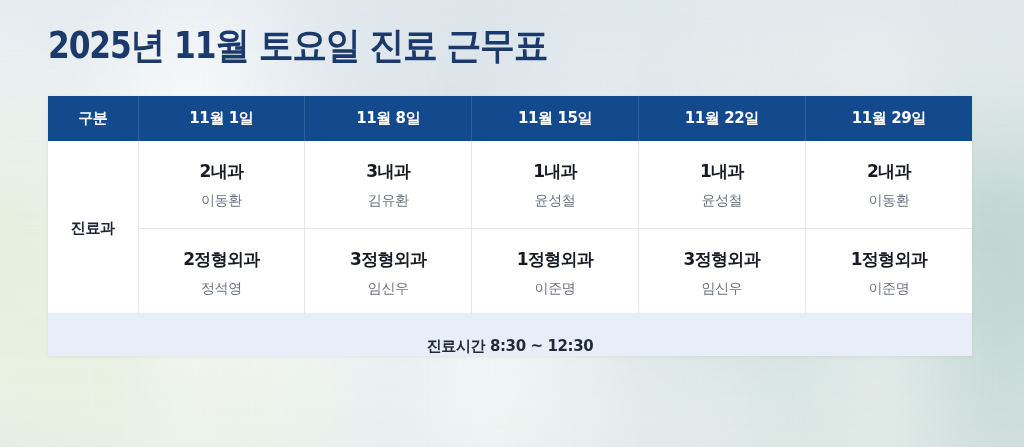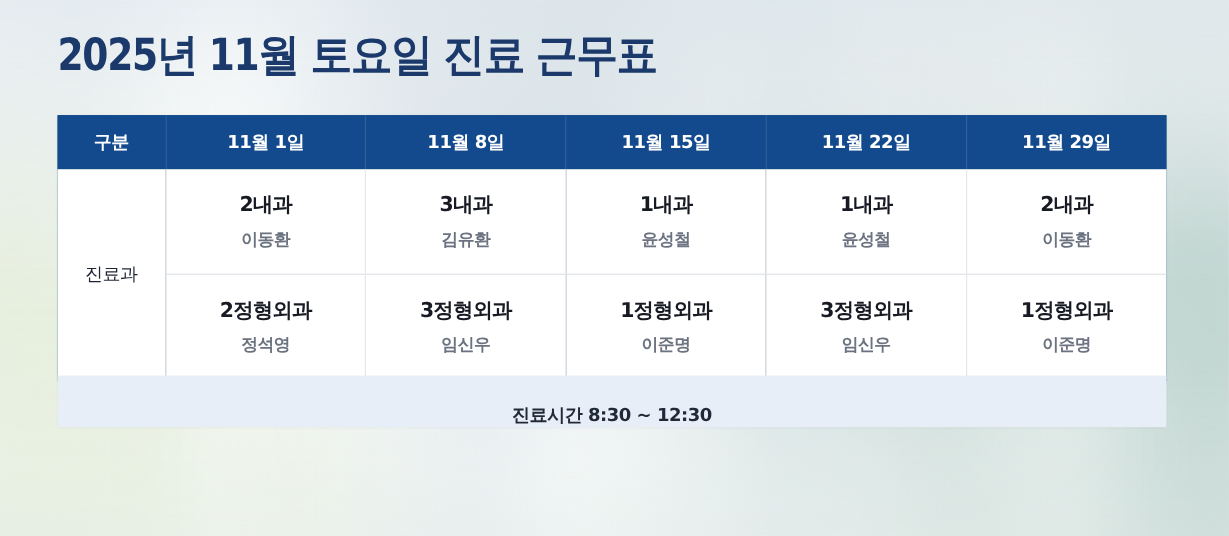--- a/index.html
+++ b/index.html
@@ -143,38 +143,38 @@
     height: 87px;
     background: #ffffff;
   }
   #schedule-table td:last-child { border-right: none; }
   #schedule-table tbody tr:last-child td { border-bottom: none; }
 
   td.row-label {
     background: #f1f3f7;
     color: #1c2333;
     font-size: 15px;
-    font-weight: 400;
+    font-weight: 700;
     letter-spacing: -0.4px;
     border-right: 1px solid #e2e5ea;
     border-bottom: none;
   }
 
   .dept {
     font-size: 17px;
     font-weight: 700;
     color: #171a23;
     letter-spacing: -0.7px;
     line-height: 22px;
     white-space: nowrap;
   }
   .doctor {
     margin-top: 9px;
     font-size: 14px;
-    font-weight: 700;
+    font-weight: 400;
     color: #6b7280;
     letter-spacing: -0.4px;
     line-height: 18px;
     white-space: nowrap;
   }
 
   #hours-bar {
     position: absolute;
     left: 48px;
     top: 313px;

